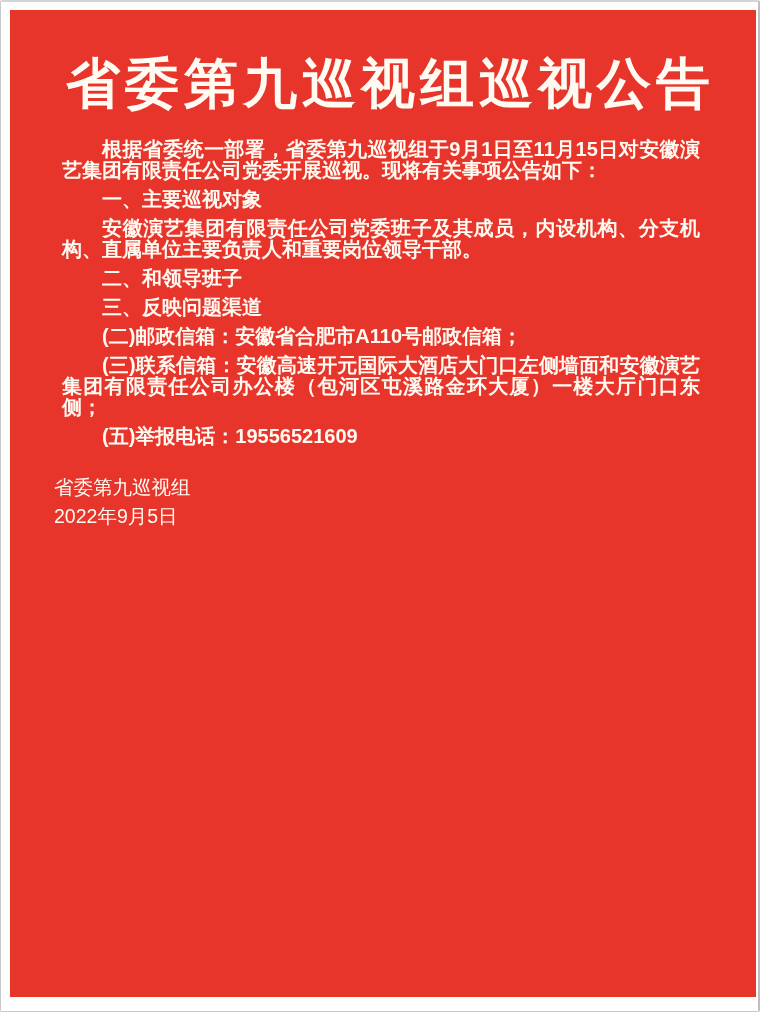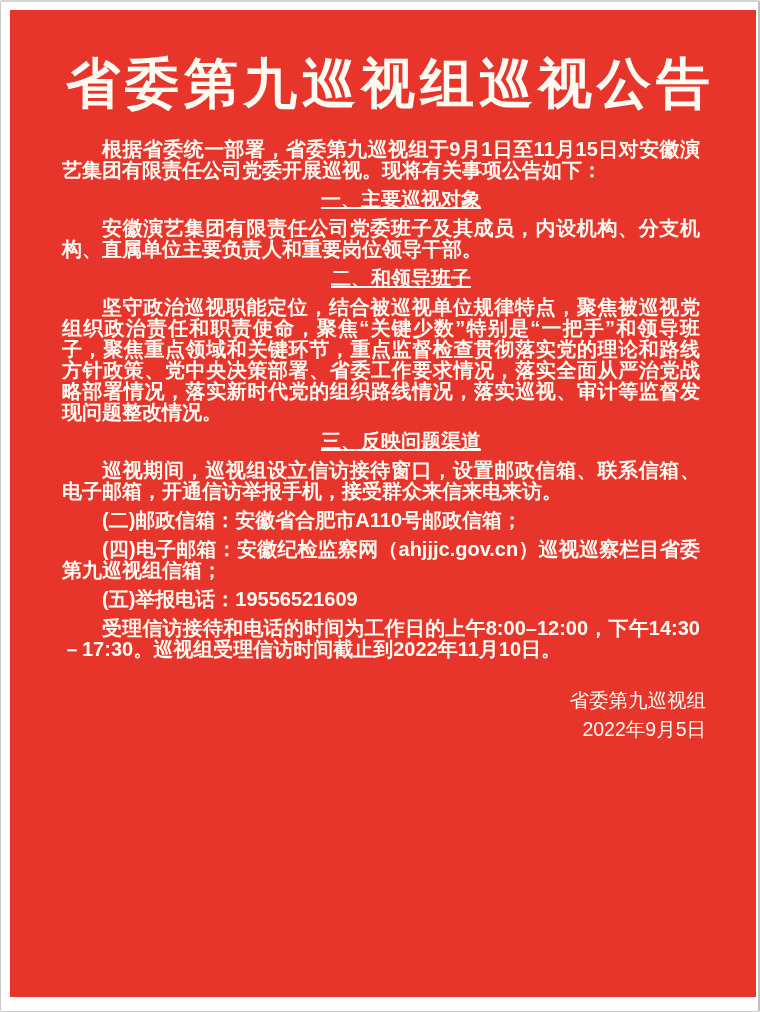--- a/index.html
+++ b/index.html
@@ -42,26 +42,24 @@
   }
   .para, .heading, .item {
     margin: 8px;
     font-size: 20px;
     line-height: 21px;
     font-weight: bold;
     text-indent: 2em;
     text-align: justify;
   }
   .heading {
-    text-align: center;
-    text-decoration: underline;
+    text-align: left;
   }
   .signature {
     margin-top: 26px;
-    text-align: right;
     font-weight: normal;
     padding-right: 2px;
   }
   .signature p {
     margin: 0;
     font-size: 19.5px;
     line-height: 29px;
   }
 </style>
 </head>
@@ -71,30 +69,27 @@
   <div class="poster" id="poster" style="background: rgb(232, 53, 44); color: rgb(255, 251, 242);">
 
     <h1 class="title">省委第九巡视组巡视公告</h1>
 
     <p class="para">根据省委统一部署，省委第九巡视组于9月1日至11月15日对安徽演艺集团有限责任公司党委开展巡视。现将有关事项公告如下：</p>
 
     <p class="heading">一、主要巡视对象</p>
     <p class="para">安徽演艺集团有限责任公司党委班子及其成员，内设机构、分支机构、直属单位主要负责人和重要岗位领导干部。</p>
 
     <p class="heading">二、和领导班子</p>
-    <p class="para">坚守政治巡视职能定位，结合被巡视单位规律特点，聚焦被巡视党组织政治责任和职责使命，聚焦“关键少数”特别是“一把手”和领导班子，聚焦重点领域和关键环节，重点监督检查贯彻落实党的理论和路线方针政策、党中央决策部署、省委工作要求情况，落实全面从严治党战略部署情况，落实新时代党的组织路线情况，落实巡视、审计等监督发现问题整改情况。</p>
 
     <p class="heading">三、反映问题渠道</p>
-    <p class="para">巡视期间，巡视组设立信访接待窗口，设置邮政信箱、联系信箱、电子邮箱，开通信访举报手机，接受群众来信来电来访。</p>
 
     <p class="item">(二)邮政信箱：安徽省合肥市A110号邮政信箱；</p>
-    <p class="item">(四)电子邮箱：安徽纪检监察网（ahjjjc.gov.cn）巡视巡察栏目省委第九巡视组信箱；</p>
+    <p class="item">(三)联系信箱：安徽高速开元国际大酒店大门口左侧墙面和安徽演艺集团有限责任公司办公楼（包河区屯溪路金环大厦）一楼大厅门口东侧；</p>
     <p class="item">(五)举报电话：19556521609</p>
 
-    <p class="para">受理信访接待和电话的时间为工作日的上午8:00–12:00，下午14:30－17:30。巡视组受理信访时间截止到2022年11月10日。</p>
 
     <div class="signature">
       <p>省委第九巡视组</p>
       <p>2022年9月5日</p>
     </div>
 
   </div>
 </div>
 
 </body></html>

